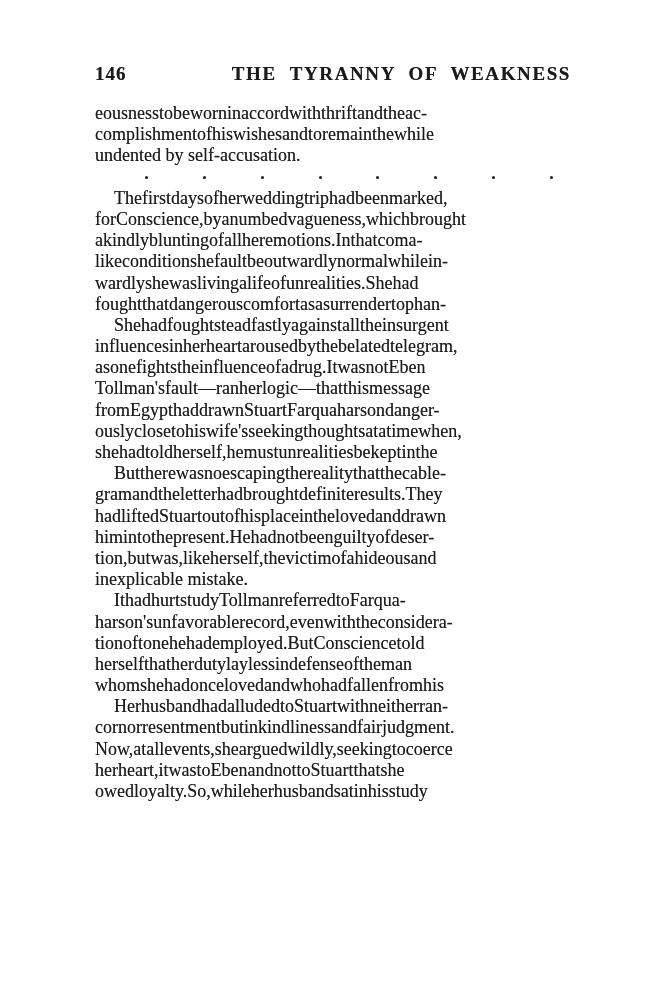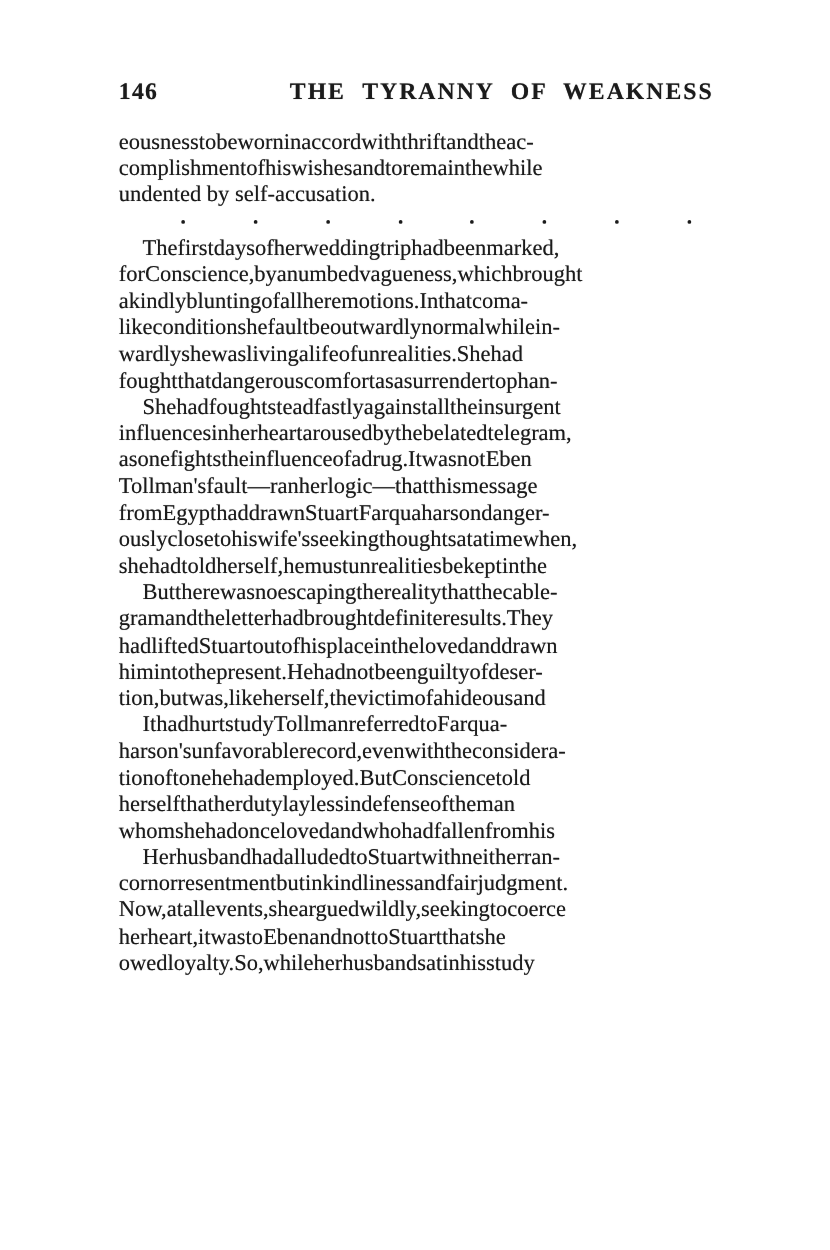--- a/index.html
+++ b/index.html
@@ -334,20 +334,21 @@
           <span>was,</span>
           <span>like</span>
           <span>herself,</span>
           <span>the</span>
           <span>victim</span>
           <span>of</span>
           <span>a</span>
           <span>hideous</span>
           <span>and</span>
         </div>
+        <div class="line-left">inexplicable mistake.</div>
       </div>
       <div class="paragraph">
         <div class="line line-indent">
           <span>It</span>
           <span>had</span>
           <span>hurt</span>
           <span>study</span>
           <span>Tollman</span>
           <span>referred</span>
           <span>to</span>

